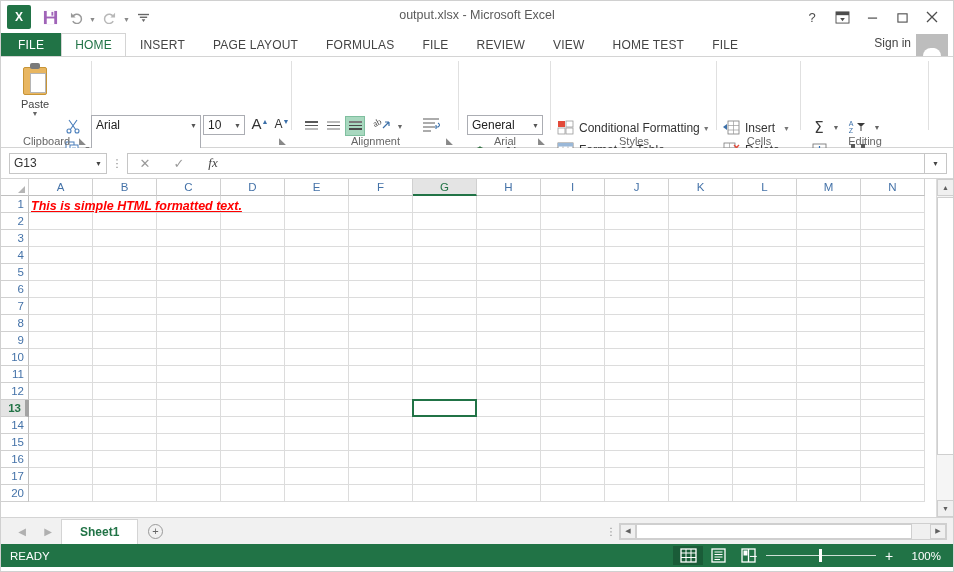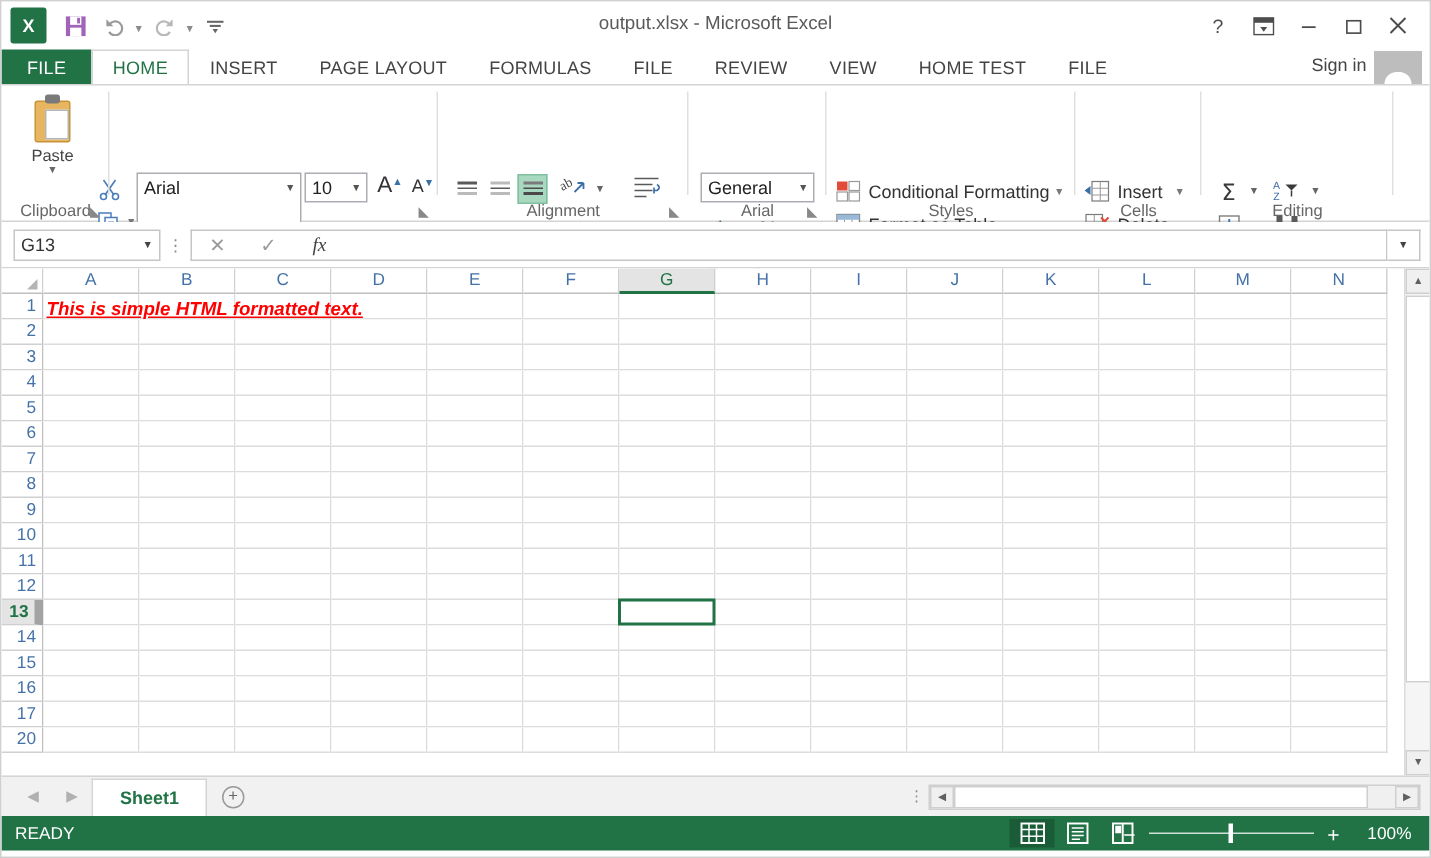--- a/index.html
+++ b/index.html
@@ -114,21 +114,21 @@
     height:17px; border-right:1px solid #d0d0d0; border-bottom:1px solid #c0c0c0;
     font-size:11.5px; color:#4472a8; display:flex; align-items:center; justify-content:center; background:#fff;
   }
   .colh.sel { background:#e4e4e4; border-bottom:2px solid #217346; color:#217346; height:17px; }
   .rowhdr { position:absolute; left:0; top:17px; width:28px; }
   .rowh {
     height:17px; border-right:1px solid #c0c0c0; border-bottom:1px solid #d0d0d0;
     font-size:11.5px; color:#4472a8; display:flex; align-items:center; justify-content:flex-end;
     padding-right:4px; background:#fff;
   }
-  .rowh.sel { background:#e4e4e4; border-right:6px solid #a3a3a3; color:#217346; font-weight:bold; }
+  .rowh.sel { background:#e4e4e4; border-right:4px solid #a3a3a3; color:#217346; font-weight:bold; }
   .cells { position:absolute; left:28px; top:17px; }
   .crow { display:flex; height:17px; }
   .cell { height:17px; border-right:1px solid #dcdcdc; border-bottom:1px solid #dcdcdc; background:#fff; overflow:visible; white-space:nowrap; }
   .a1text {
     position:absolute; left:30px; top:19px; height:16px; line-height:16px;
     color:#ff0000; font-weight:bold; font-style:italic; text-decoration:underline;
     font-size:12.5px; white-space:nowrap; z-index:4;
   }
   .selcell { position:absolute; border:2px solid #217346; z-index:5; pointer-events:none; }
 
@@ -278,21 +278,21 @@
       </div>
     <div class="signin">Sign in</div>
     <div class="avatar">
       <div class="body"></div>
         <div class="head"></div>
     </div>
   </div>
 
   <div class="ribbon">
 
-    <div class="rgroup" style="left:0; width:72px;">
+    <div class="rgroup" style="left:0; width:91px;">
       <div class="pasteBtn">
         <div class="clipimg">
           <div class="clipboard-body"></div>
           <div class="clipboard-clip"></div>
           <div class="clipboard-page"></div>
         </div>
         <div class="pasteLabel">Paste</div>
         <div class="pasteCaret">▼</div>
       </div>
       <div class="cbSmall" style="top:58px;">

